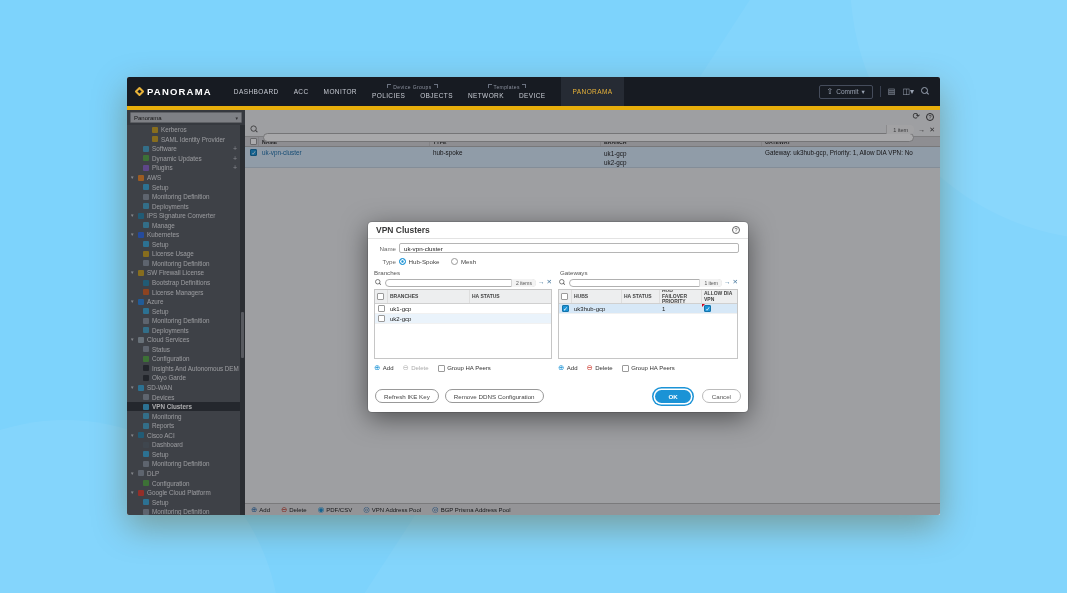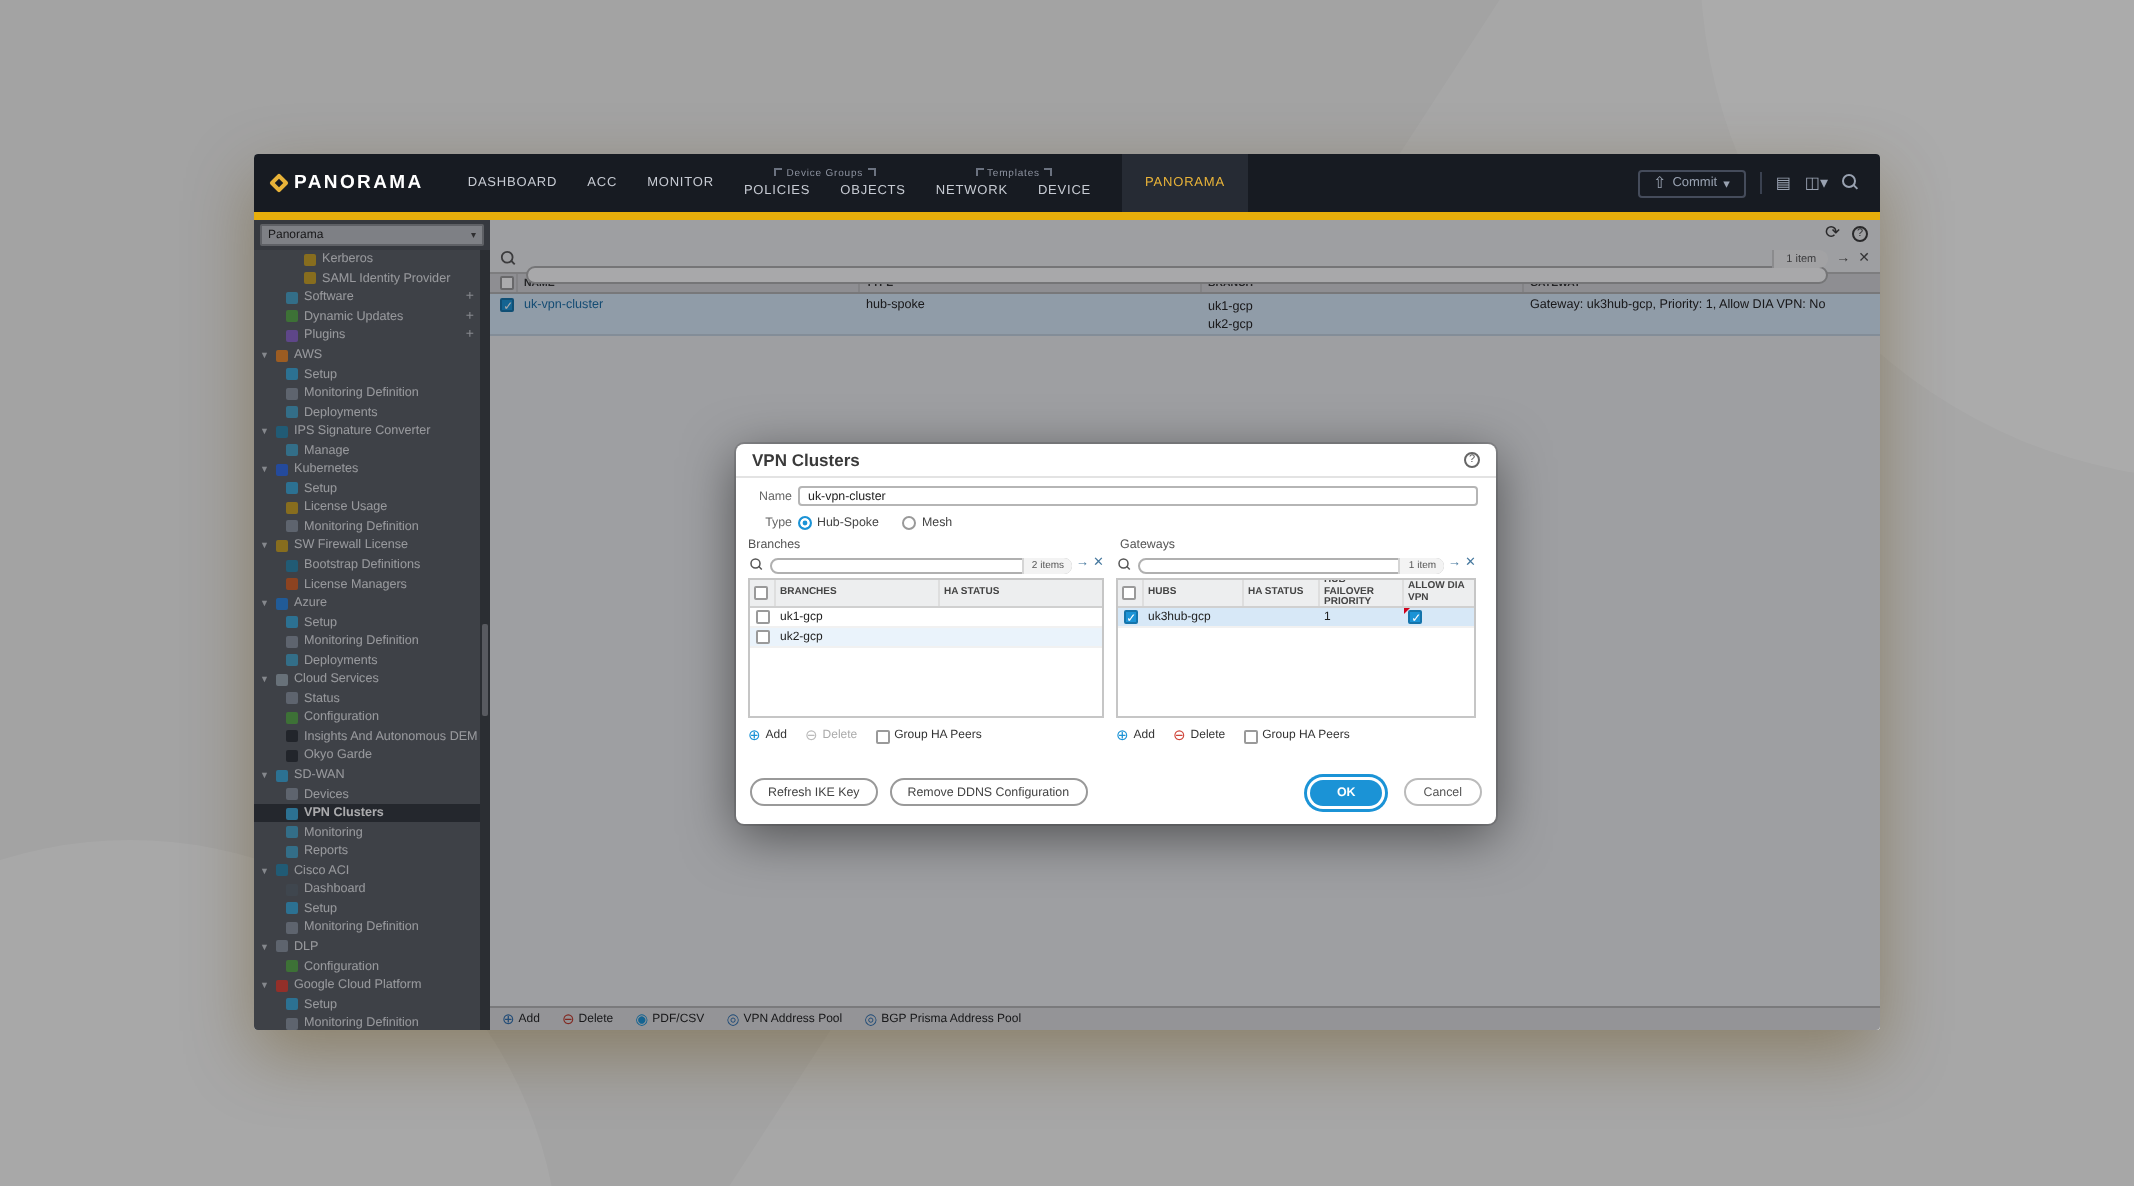--- a/index.html
+++ b/index.html
@@ -1,17 +1,17 @@
 <!DOCTYPE html>
 <html><head>
 <meta charset="utf-8">
 <style>
   * { margin:0; padding:0; box-sizing:border-box; }
   body { font-family:"Liberation Sans", sans-serif; background:#c98f00; }
-  .stage { position:relative; width:1067px; height:593px; background:#a3a3a3; overflow:hidden; }
+  .stage { position:relative; width:1067px; height:593px; background:#7dd3fc; overflow:hidden; }
   .decor { position:absolute; background:rgba(255,255,255,0.05); }
   .decor.stripe { width:620px; height:1300px; transform:rotate(33deg); left:660px; top:-420px; }
   .decor.circle-bl { width:430px; height:430px; border-radius:50%; left:-150px; top:420px; background:rgba(255,255,255,0.06); }
   .decor.circle-tr { width:520px; height:520px; border-radius:50%; left:850px; top:-280px; background:rgba(255,255,255,0.05); }
 
   
   .window { position:absolute; left:127px; top:77px; width:813px; height:438px; border-radius:2px;
             box-shadow:0 12px 34px rgba(92,62,0,0.38); background:#ECEDEE; }
 
   

